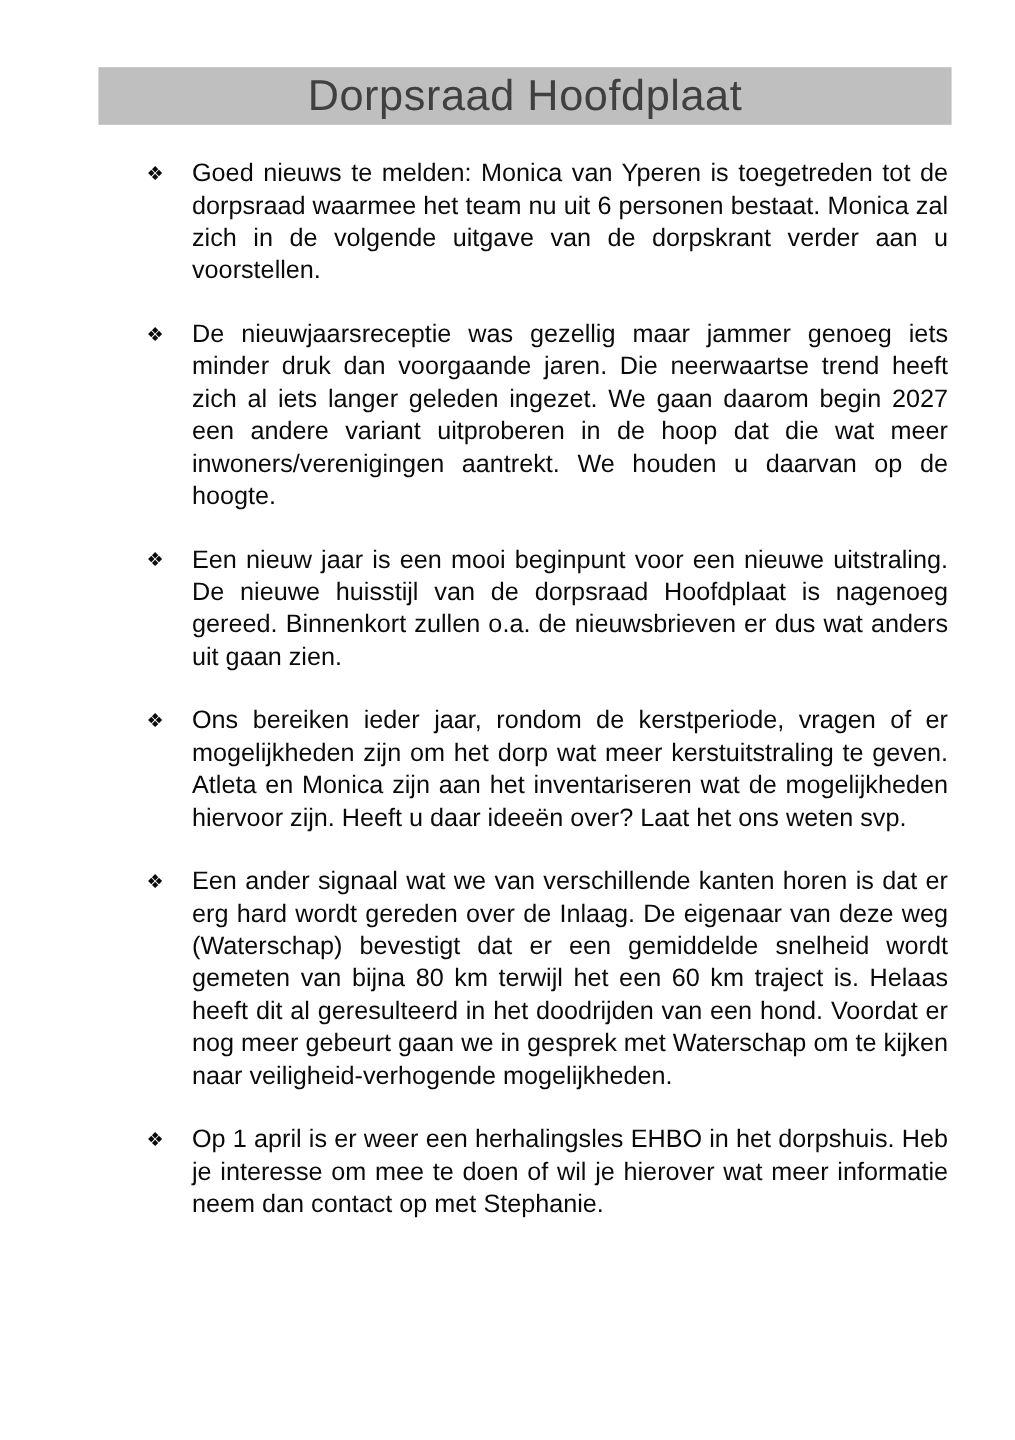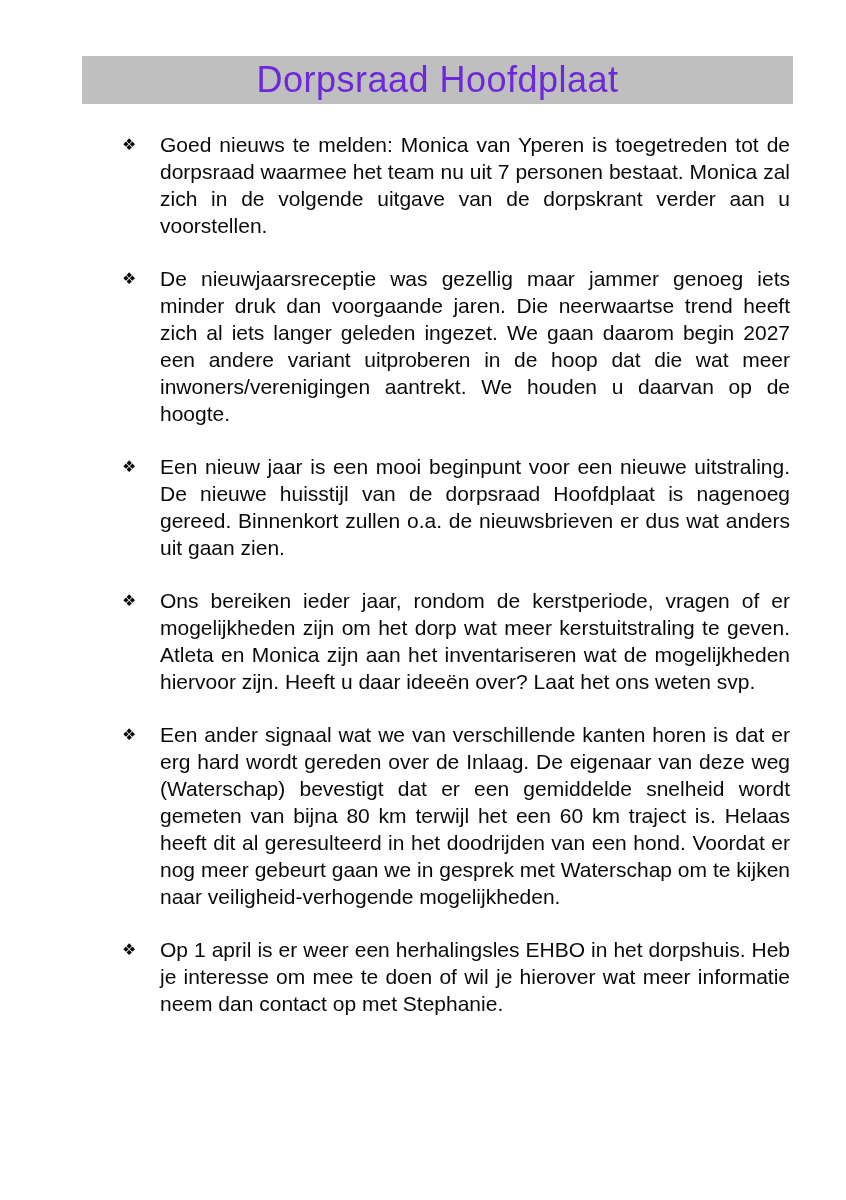--- a/index.html
+++ b/index.html
@@ -24,21 +24,21 @@
     height: 48px;
     background: #bfbfbf;
     display: flex;
     align-items: center;
     justify-content: center;
   }
   .header-title {
     font-size: 36px;
     font-weight: 400;
     letter-spacing: 0.5px;
-    color: #6d28d9;
+    color: #404040;
     white-space: nowrap;
   }
   .content {
     position: absolute;
     left: 122px;
     top: 131px;
     width: 668px;
   }
   .bullet-item {
     display: flex;
@@ -65,21 +65,21 @@
 <div class="page">
 
   <div class="header-bar">
     <div class="header-title">Dorpsraad Hoofdplaat</div>
   </div>
 
   <div class="content">
 
     <div class="bullet-item">
       <span class="bullet-marker">❖</span>
-      <span class="bullet-text">Goed nieuws te melden: Monica van Yperen is toegetreden tot de dorpsraad waarmee het team nu uit 7 personen bestaat. Monica zal zich in de volgende uitgave van de dorpskrant verder aan u voorstellen.</span>
+      <span class="bullet-text">Goed nieuws te melden: Monica van Yperen is toegetreden tot de dorpsraad waarmee het team nu uit 6 personen bestaat. Monica zal zich in de volgende uitgave van de dorpskrant verder aan u voorstellen.</span>
     </div>
 
     <div class="bullet-item">
       <span class="bullet-marker">❖</span>
       <span class="bullet-text">De nieuwjaarsreceptie was gezellig maar jammer genoeg iets minder druk dan voorgaande jaren. Die neerwaartse trend heeft zich al iets langer geleden ingezet. We gaan daarom begin 2027 een andere variant uitproberen in de hoop dat die wat meer inwoners/verenigingen aantrekt. We houden u daarvan op de hoogte.</span>
     </div>
 
     <div class="bullet-item">
       <span class="bullet-marker">❖</span>
       <span class="bullet-text">Een nieuw jaar is een mooi beginpunt voor een nieuwe uitstraling. De nieuwe huisstijl van de dorpsraad Hoofdplaat is nagenoeg gereed. Binnenkort zullen o.a. de nieuwsbrieven er dus wat anders uit gaan zien.</span>

